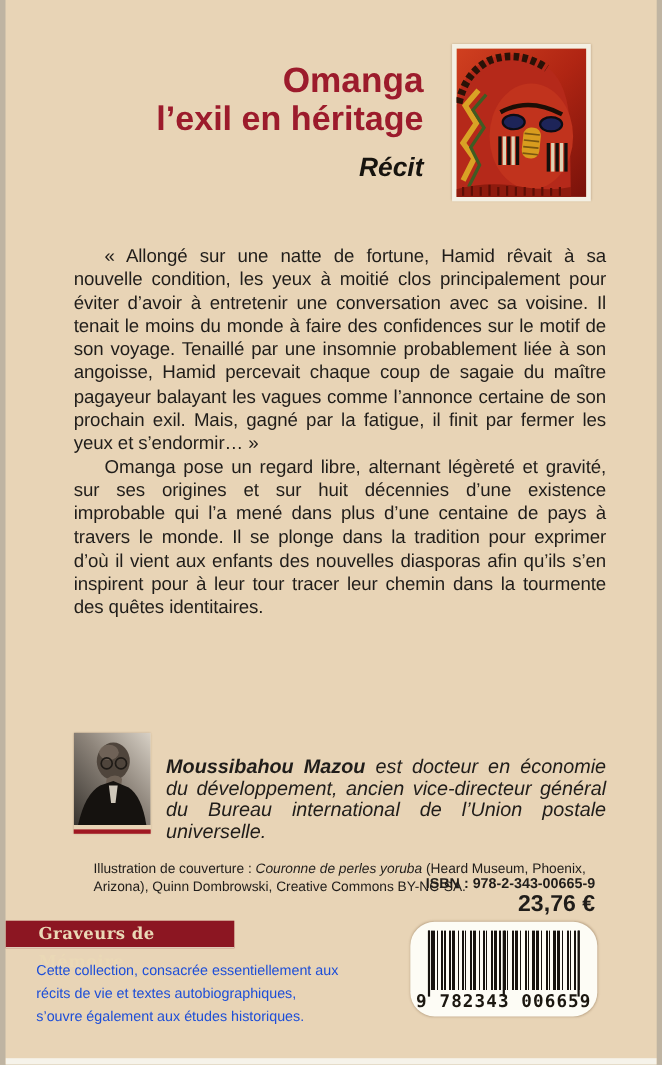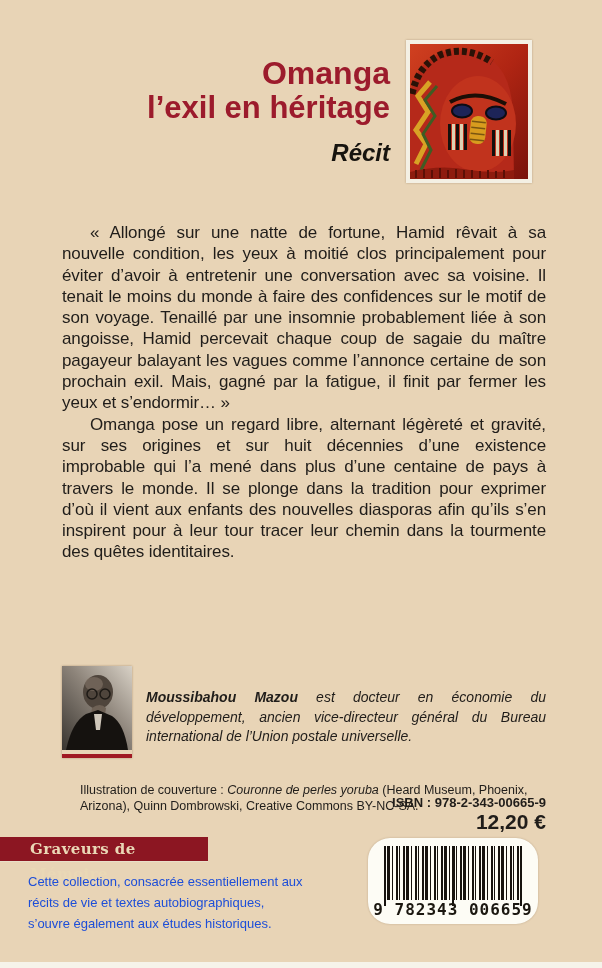--- a/index.html
+++ b/index.html
@@ -1,19 +1,19 @@
 <!DOCTYPE html>
 <html lang="fr"><head>
 <meta charset="utf-8">
 <style>
   html,body{margin:0;padding:0;background:#bfb4a2;}
   .cover{
-    position:relative;width:602px;height:968px;margin:0 auto;
+    position:relative;width:544px;height:968px;margin:0 auto;
     background:#e8d4b6;overflow:hidden;
-    font-family:"Liberation Sans",sans-serif;color:#201d1a;
+    font-family:"Liberation Sans",sans-serif;color:#201d1a;padding-left:48px;
   }
   
   .title-block{position:absolute;top:56px;left:30px;right:212px;text-align:right;color:#9c1b2c;}
   .t1{font-size:32px;font-weight:bold;line-height:34px;}
   .t2{font-size:23px;font-weight:bold;font-style:italic;line-height:19px;}
   .t3{font-size:31px;font-weight:bold;line-height:36px;}
   .genre{font-size:24px;font-weight:bold;font-style:italic;color:#17140f;margin-top:13px;}
   .cover-image{
     position:absolute;left:406px;top:40px;width:118px;height:135px;
     border:4px solid #f4f0e4;box-shadow:0 0 2px rgba(90,60,30,.35);
@@ -25,21 +25,21 @@
     margin:0;font-size:17px;line-height:21.3px;text-align:justify;
     text-indent:28px;letter-spacing:-0.1px;
   }
   
   .author-row{position:absolute;left:62px;top:666px;width:484px;display:flex;}
   .author-photo{
     width:70px;height:88px;flex:0 0 auto;border-bottom:4px solid #a01822;
     box-shadow:0 0 2px rgba(90,60,30,.4);
   }
   .author-bio{
-    margin:22px 0 0 14px;font-size:14px;line-height:19.5px;
+    margin:22px 0 0 14px;font-size:18px;line-height:19.5px;
     font-style:italic;text-align:justify;
   }
   .author-bio b{font-weight:bold;}
   
   .credit{position:absolute;left:62px;top:764px;width:488px;margin:18px;
     font-size:12.5px;line-height:16px;}
   .isbn{position:absolute;right:56px;top:795px;margin:0;font-size:13px;font-weight:bold;text-align:right;}
   .price{position:absolute;right:56px;top:810px;margin:0;font-size:21px;font-weight:bold;text-align:right;}
   
   .banner{
@@ -152,21 +152,21 @@
         <path d="M4,84 Q10,56 24,48 L36,44 L50,50 Q62,58 66,84 Z" fill="#15120f"></path>
         <path d="M32,48 L40,48 L38,64 L34,64 Z" fill="#cfc7ba"></path>
       </svg>
     </div>
     <p class="author-bio"><b>Moussibahou Mazou</b><span> est docteur en économie du développement, ancien vice-directeur général du Bureau international de l’Union postale universelle.</span></p>
   </div>
 
   <p class="credit"><span>Illustration de couverture : </span><i>Couronne de perles yoruba</i><span> (Heard Museum, Phoenix, Arizona), Quinn Dombrowski, Creative Commons BY-NC-SA.</span></p>
 
   <p class="isbn">ISBN : 978-2-343-00665-9</p>
-  <p class="price">12,20 €</p>
+  <p class="price">23,76 €</p>
 
   <div class="banner">Graveurs de Mémoire</div>
   <p class="collection-note">Cette collection, consacrée essentiellement aux récits de vie et textes autobiographiques, s’ouvre également aux études historiques.</p>
 
   <div class="barcode-box">
     <div class="barcode-bars"></div>
     <div class="guard g1"></div>
     <div class="guard g2"></div>
     <div class="guard g3"></div>
     <p class="barcode-digits">9 782343 006659</p>

